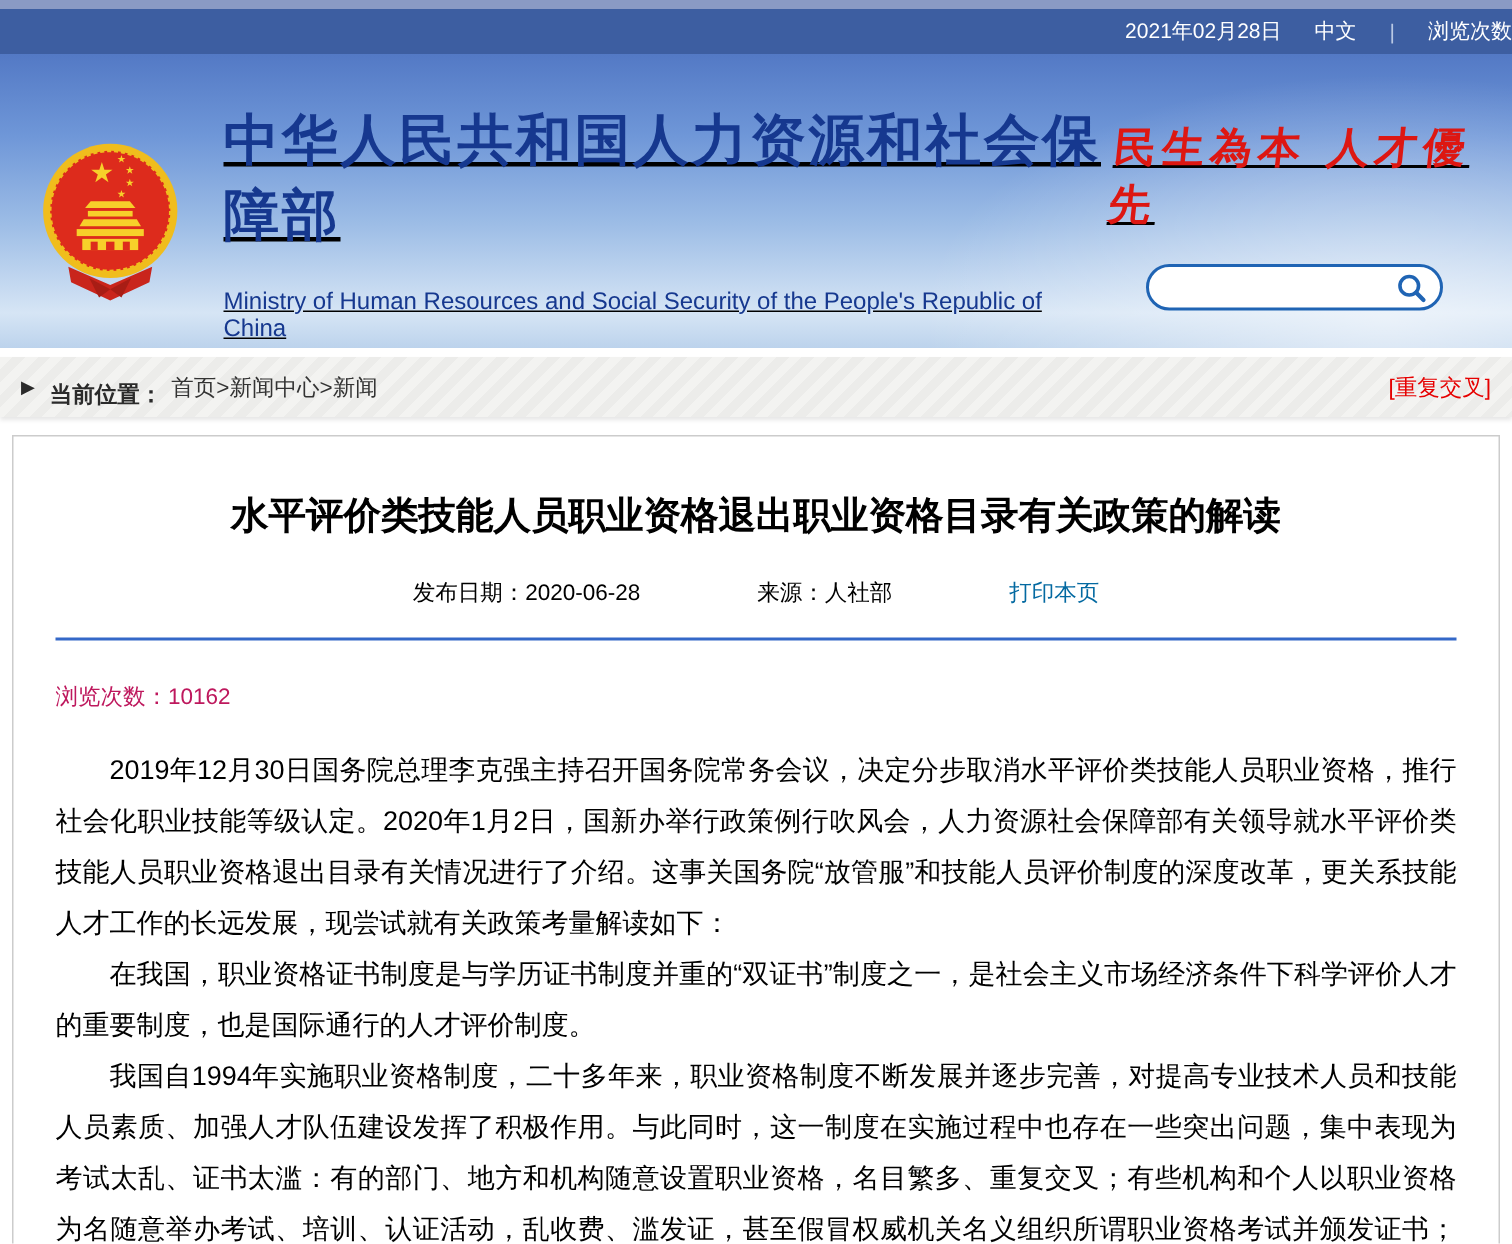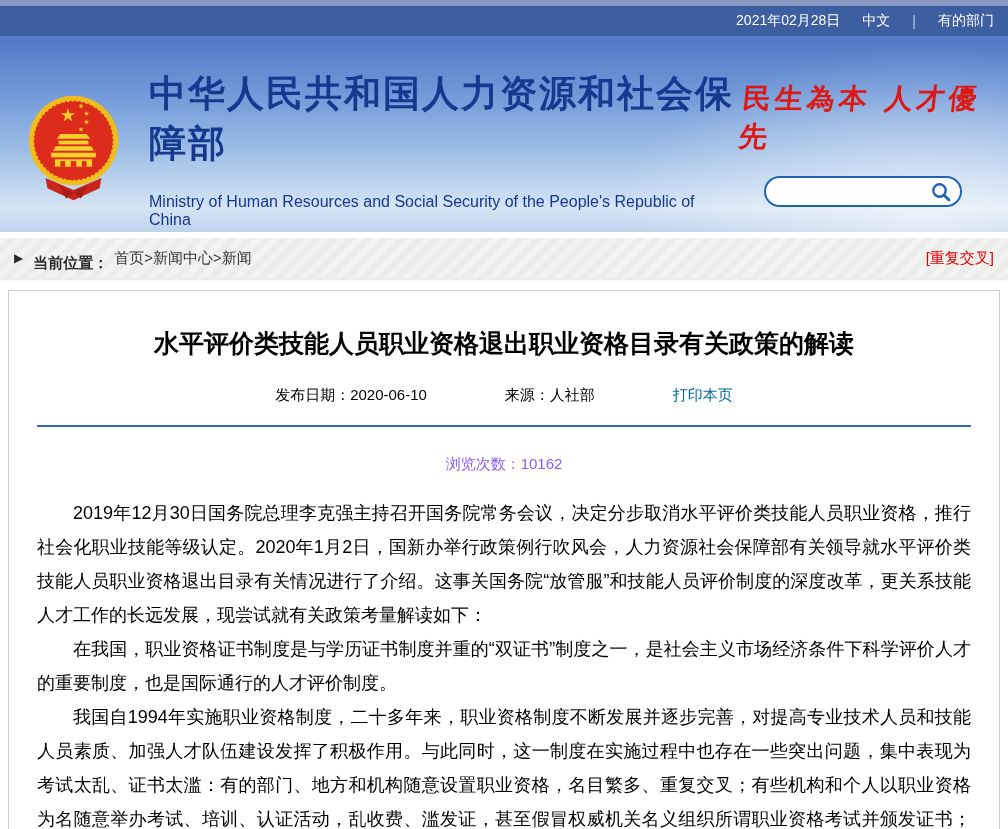--- a/index.html
+++ b/index.html
@@ -2,30 +2,30 @@
 <html><head>
 <meta charset="utf-8">
 <style>
   * { margin:0; padding:0; box-sizing:border-box; }
   html,body { width:1008px; height:829px; overflow:hidden; background:#fff;
               font-family:"Liberation Sans","DejaVu Sans",sans-serif; }
 
   
   .top-strip { height:6px; background:#8a9ac4; }
   .topbar { height:30px; background:#3d5ea1; display:flex; justify-content:flex-end;
-            align-items:center; padding-right:14px; }
+            align-items:center; padding-right:0; }
   .topbar span, .topbar a { color:#ffffff; font-size:14px; margin-left:22px; text-decoration:none; }
   .topbar .sep { color:#b9c8e4; margin-left:22px; }
 
   
   .site-header { height:196px; position:relative; overflow:hidden;
     background:linear-gradient(180deg,#5379c5 0%,#6f97d8 28%,#9dbde6 58%,#d6e5f5 88%,#bcd3ec 100%); }
   .site-header::after { content:""; position:absolute; right:0; top:0; width:420px; height:100%;
     background:radial-gradient(ellipse at 80% 90%, rgba(255,255,255,.55) 0%, rgba(255,255,255,0) 65%); }
-  .header-inner { position:relative; z-index:2; display:flex; height:100%; }
+  .header-inner { position:relative; z-index:2; display:flex; height:100%;text-decoration:underline; }
   .header-left { display:flex; align-items:center; margin:30px 0 0 26px; }
   .emblem { width:95px; height:110px; display:block; }
   .org-names { margin-left:28px; }
   .org-cn { font-size:37px; font-weight:bold; color:#16388f; letter-spacing:2px; }
   .org-en { font-size:16px; color:#16388f; margin-top:24px; }
   .header-right { display:flex; flex-direction:column; align-items:flex-end; margin:44px 22px 0 0; }
   .slogan { font-size:28px; font-weight:bold; color:#dd1712; letter-spacing:4px;
             font-family:"DejaVu Serif","Liberation Serif",serif; transform:skewX(-6deg); }
   .searchbox { margin-top:20px; margin-right:24px; width:198px; height:31px; background:#fff;
                border:2px solid #1f64b4; border-radius:16px; display:flex; align-items:center;
@@ -43,35 +43,35 @@
   .crumb-path { color:#333; margin-left:6px; text-decoration:none; }
   .return-home { margin-left:auto; color:#e60000; text-decoration:none; }
 
   
   .content-box { margin:12px 8px 0 8px; background:#fff; border:1px solid #ccc;
                  padding:0 28px; height:900px; }
   .article-title { text-align:center; font-size:25px; font-weight:bold; color:#000000; margin-top:36px; }
   .meta { display:flex; justify-content:center; gap:78px; margin-top:26px; font-size:15px; color:#000; }
   .meta a { color:#0369a1; text-decoration:none; }
   .divider { height:2px; background:#3468c8; margin-top:20px; }
-  .views { text-align:center; font-size:15px; color:#8b5cf6; margin-top:28px; }
+  .views { text-align:left; font-size:15px; color:#be185d; margin-top:28px; }
   .body-text { margin-top:22px; font-size:18px; line-height:34px; color:#000; text-align:justify; }
   .body-text p { text-indent:2em; }
   .para-heading { font-weight:bold; }
 </style>
 </head>
 <body>
 
 <div class="top-strip"></div>
 
 <div class="topbar">
   <span>2021年02月28日</span>
   <a href="#">中文</a>
   <span class="sep">|</span>
-  <a href="#">有的部门</a>
+  <a href="#">浏览次数</a>
 </div>
 
 <header class="site-header">
   <div class="header-inner">
     <div class="header-left">
       <span class="emblem">
         <svg viewBox="0 0 100 118" width="95" height="110" aria-hidden="true">
           <defs>
             <path id="star" d="M0,-1 L0.225,-0.31 L0.951,-0.31 L0.363,0.118 L0.588,0.809 L0,0.382 L-0.588,0.809 L-0.363,0.118 L-0.951,-0.31 L-0.225,-0.31 Z"></path>
           </defs>
@@ -119,21 +119,21 @@
 <nav class="breadcrumb-bar">
   <span class="crumb-arrow">▶</span>
   <span class="crumb-label">当前位置：</span>
   <a href="#" class="crumb-path">首页&gt;新闻中心&gt;新闻</a>
   <a href="#" class="return-home">[重复交叉]</a>
 </nav>
 
 <main class="content-box">
   <h1 class="article-title">水平评价类技能人员职业资格退出职业资格目录有关政策的解读</h1>
   <div class="meta">
-    <span>发布日期：2020-06-10</span>
+    <span>发布日期：2020-06-28</span>
     <span>来源：人社部</span>
     <a href="#">打印本页</a>
   </div>
   <div class="divider"></div>
   <div class="views">浏览次数：10162</div>
   <div class="body-text">
     <p>2019年12月30日国务院总理李克强主持召开国务院常务会议，决定分步取消水平评价类技能人员职业资格，推行社会化职业技能等级认定。2020年1月2日，国新办举行政策例行吹风会，人力资源社会保障部有关领导就水平评价类技能人员职业资格退出目录有关情况进行了介绍。这事关国务院“放管服”和技能人员评价制度的深度改革，更关系技能人才工作的长远发展，现尝试就有关政策考量解读如下：</p>
     <p>在我国，职业资格证书制度是与学历证书制度并重的“双证书”制度之一，是社会主义市场经济条件下科学评价人才的重要制度，也是国际通行的人才评价制度。</p>
     <p>我国自1994年实施职业资格制度，二十多年来，职业资格制度不断发展并逐步完善，对提高专业技术人员和技能人员素质、加强人才队伍建设发挥了积极作用。与此同时，这一制度在实施过程中也存在一些突出问题，集中表现为考试太乱、证书太滥：有的部门、地方和机构随意设置职业资格，名目繁多、重复交叉；有些机构和个人以职业资格为名随意举办考试、培训、认证活动，乱收费、滥发证，甚至假冒权威机关名义组织所谓职业资格考试并颁发证书；一些机构擅自承办境外职业资格的考试发证活动，高额收费</p>
   </div>

